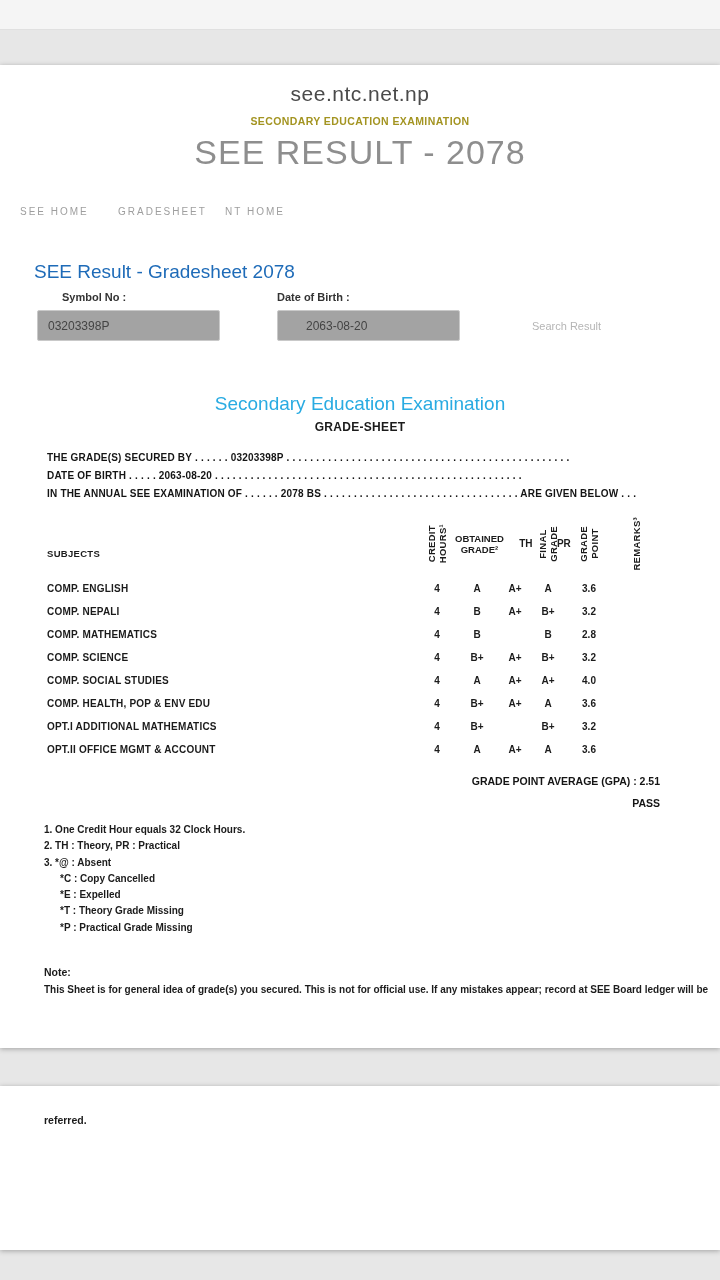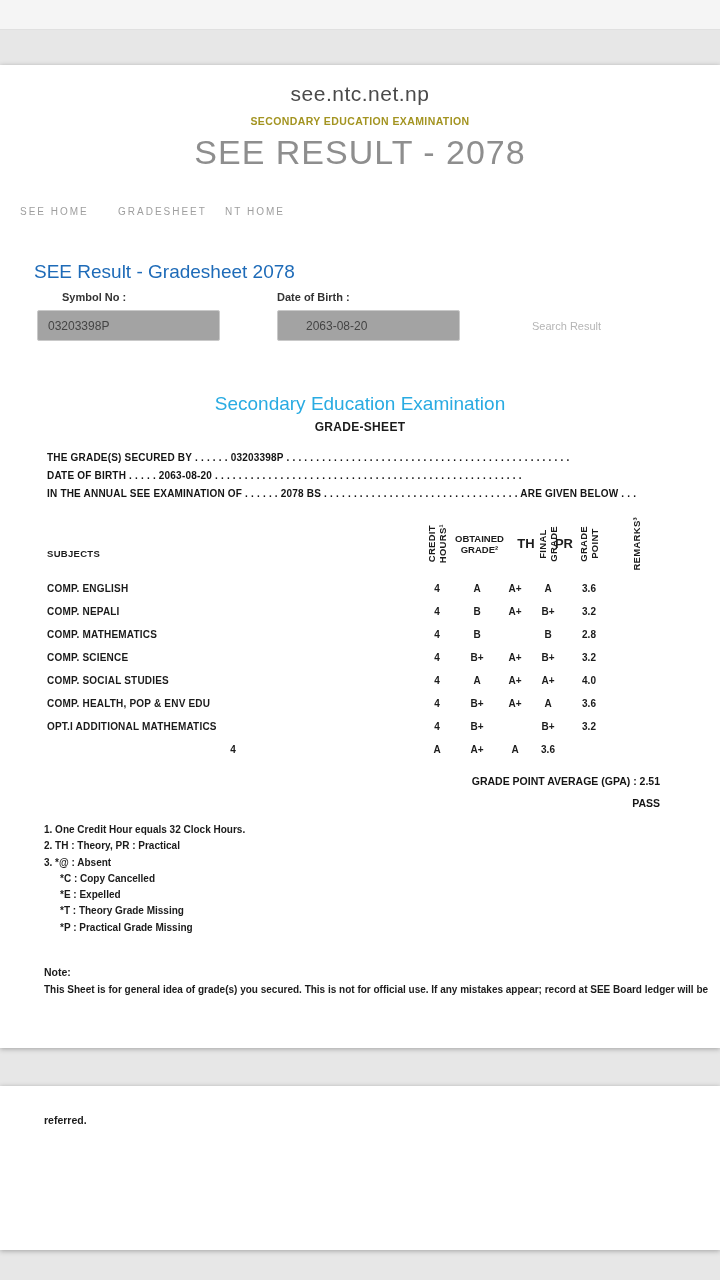--- a/index.html
+++ b/index.html
@@ -103,21 +103,21 @@
     grid-column:3 / 5;
     display:flex; justify-content:space-between;
     align-items:center; padding:3px 0 4px;
   }
   .obtained-label {
     white-space:pre-line; font-size:9.5px; font-weight:bold;
     line-height:11px; text-align:center; color:#1b1b1b;
   }
   .thpr-row { width:100%; display:grid; grid-template-columns:44px 32px; }
   .thpr-row span {
-    text-align:center; font-size:13px; font-weight:bold; color:#1b1b1b;
+    text-align:center; font-size:10px; font-weight:bold; color:#1b1b1b;
   }
 
   .rows { position:absolute; top:512px; left:47px; width:613px; }
   .trow { position:relative; left:0; height:23px; align-items:center; }
   .c-sub { font-size:10px; font-weight:bold; color:#1b1b1b; letter-spacing:0.2px; }
   .c-val { font-size:10px; font-weight:bold; color:#1b1b1b; text-align:center; }
 
   .gpa-line {
     position:absolute; top:710px; right:60px;
     font-size:10.5px; font-weight:bold; color:#141414;
@@ -255,20 +255,21 @@
     <div class="trow">
       <div class="c-sub">OPT.I ADDITIONAL MATHEMATICS</div>
       <div class="c-val">4</div>
       <div class="c-val">B+</div>
       <div class="c-val"></div>
       <div class="c-val">B+</div>
       <div class="c-val">3.2</div>
       <div class="c-val"></div>
     </div>
     <div class="trow">
+      <div class="c-sub">OPT.II OFFICE MGMT &amp; ACCOUNT</div>
       <div class="c-val">4</div>
       <div class="c-val">A</div>
       <div class="c-val">A+</div>
       <div class="c-val">A</div>
       <div class="c-val">3.6</div>
       <div class="c-val"></div>
     </div>
   </div>
 
   <div class="gpa-line">GRADE POINT AVERAGE (GPA) : 2.51</div>

